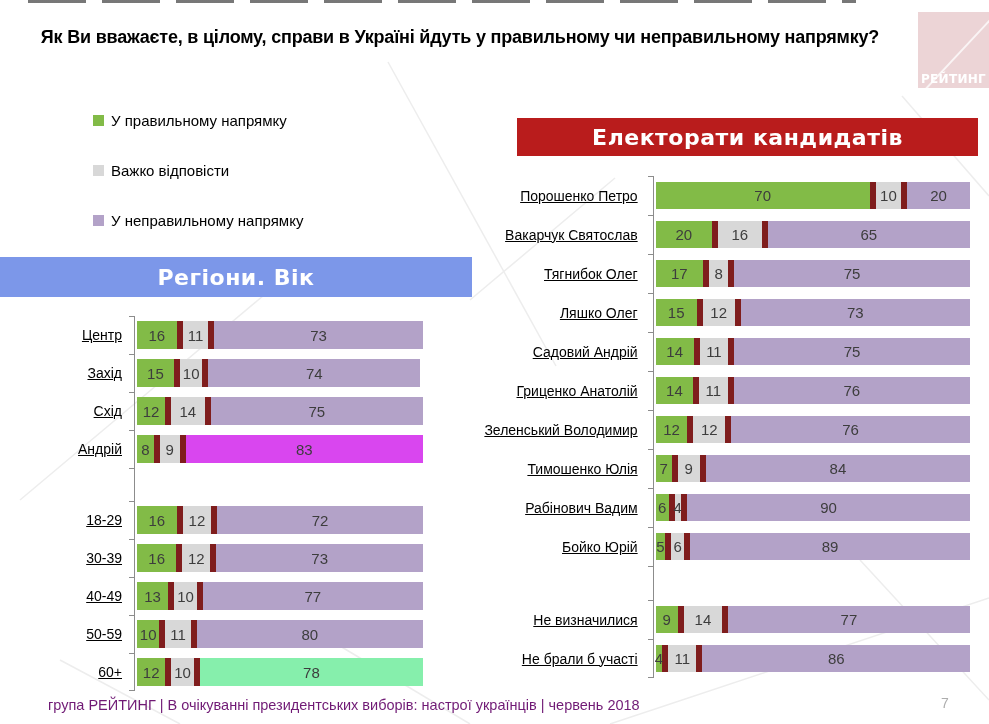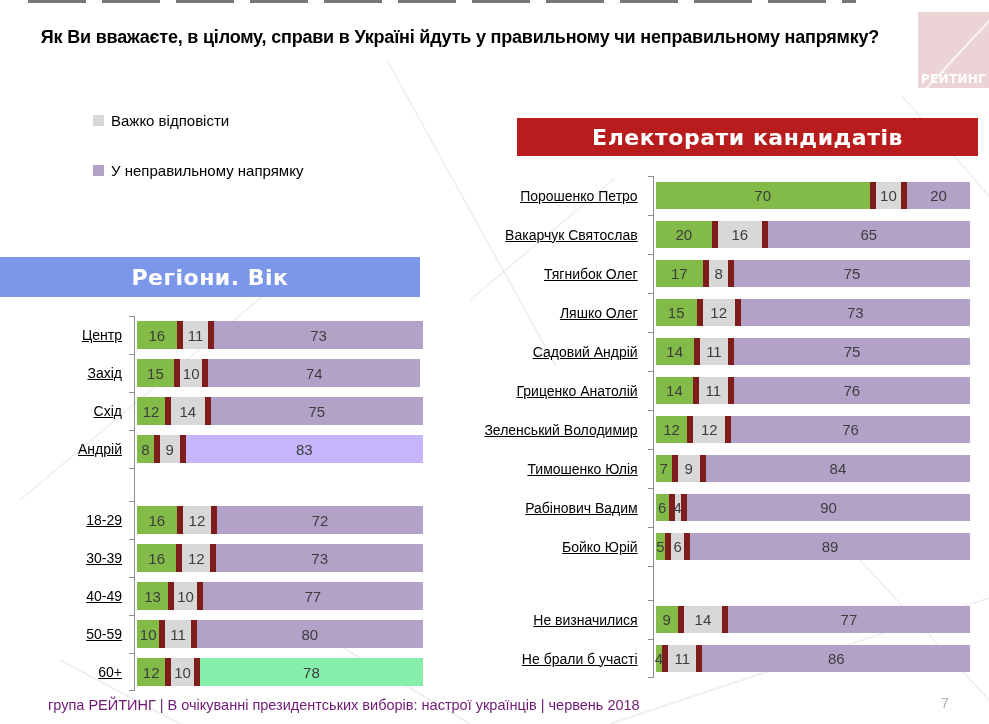--- a/index.html
+++ b/index.html
@@ -30,21 +30,21 @@
   }
   .legend{
     position:absolute;left:93px;top:112px;display:flex;flex-direction:column;gap:33px;
   }
   .legend-item{display:flex;align-items:center;gap:7px;font-size:15px;}
   .legend-swatch{width:11px;height:11px;flex:0 0 11px;}
   .band{
     position:absolute;color:#fff;display:flex;align-items:center;justify-content:center;
     font-family:"DejaVu Sans",sans-serif;font-weight:bold;letter-spacing:.5px;
   }
-  #left-band{left:0;top:257px;width:420px;height:40px;font-size:22px;}
+  #left-band{left:0;top:257px;width:472px;height:40px;font-size:22px;}
   #right-band{left:517px;top:118px;width:461px;height:38px;font-size:22px;}
   .chart{position:absolute;}
   #left-chart{left:0;top:316px;width:423px;
     --labelw:130px;--barw:286px;--rowh:38px;--barh:28px;--axisx:134px;--gaph:33px;}
   #right-chart{left:456px;top:176px;width:514px;
     --labelw:190px;--barw:315px;--rowh:39px;--barh:27px;--axisx:197px;--gaph:34px;}
   .caxis{position:absolute;left:var(--axisx);top:0;bottom:0;width:1px;background:#8c8c8c;}
   .caxis::after{content:'';position:absolute;left:-5px;bottom:0;width:5px;height:1px;background:#8c8c8c;}
   .crow{height:var(--rowh);display:flex;align-items:center;position:relative;}
   .crow::before{content:'';position:absolute;top:0;left:calc(var(--axisx) - 5px);width:5px;height:1px;background:#8c8c8c;}
@@ -92,20 +92,24 @@
   <div class="top-artifact"></div>
 
   <div class="slide-title">Як Ви вважаєте, в цілому, справи в Україні йдуть у правильному чи неправильному напрямку?</div>
 
   <div class="logo" style="background-color: rgb(236, 212, 214);">
     <span class="logo-text">РЕЙТИНГ</span>
   </div>
 
   <div class="legend" id="legend">
       <div class="legend-item">
+        <span class="legend-swatch" style="background-color: rgb(130, 187, 71);"></span>
+        <span>У правильному напрямку</span>
+      </div>
+      <div class="legend-item">
         <span class="legend-swatch" style="background-color: rgb(216, 216, 216);"></span>
         <span>Важко відповісти</span>
       </div>
       <div class="legend-item">
         <span class="legend-swatch" style="background-color: rgb(179, 162, 200);"></span>
         <span>У неправильному напрямку</span>
       </div>
     </div>
 
   <div class="band" id="left-band" style="background-color: rgb(124, 151, 233);">Регіони. Вік</div>
@@ -158,21 +162,21 @@
       </div>
       <div class="crow">
         <div class="clabel">Андрій</div>
         <div class="cbars">
           <div class="seg" style="width: 8%; background-color: rgb(130, 187, 71);">
             <span class="segval">8</span>
           </div>
           <div class="seg" style="width: 9%; background-color: rgb(216, 216, 216);">
             <span class="segval">9</span>
           </div>
-          <div class="seg" style="width: 83%; background-color: #c4b5fd;">
+          <div class="seg" style="width: 83%; background-color: #d946ef;">
             <span class="segval">83</span>
           </div>
         </div>
       </div>
       <div class="crow spacer"></div>
       <div class="crow">
         <div class="clabel">18-29</div>
         <div class="cbars">
           <div class="seg" style="width: 16%; background-color: rgb(130, 187, 71);">
             <span class="segval">16</span>

